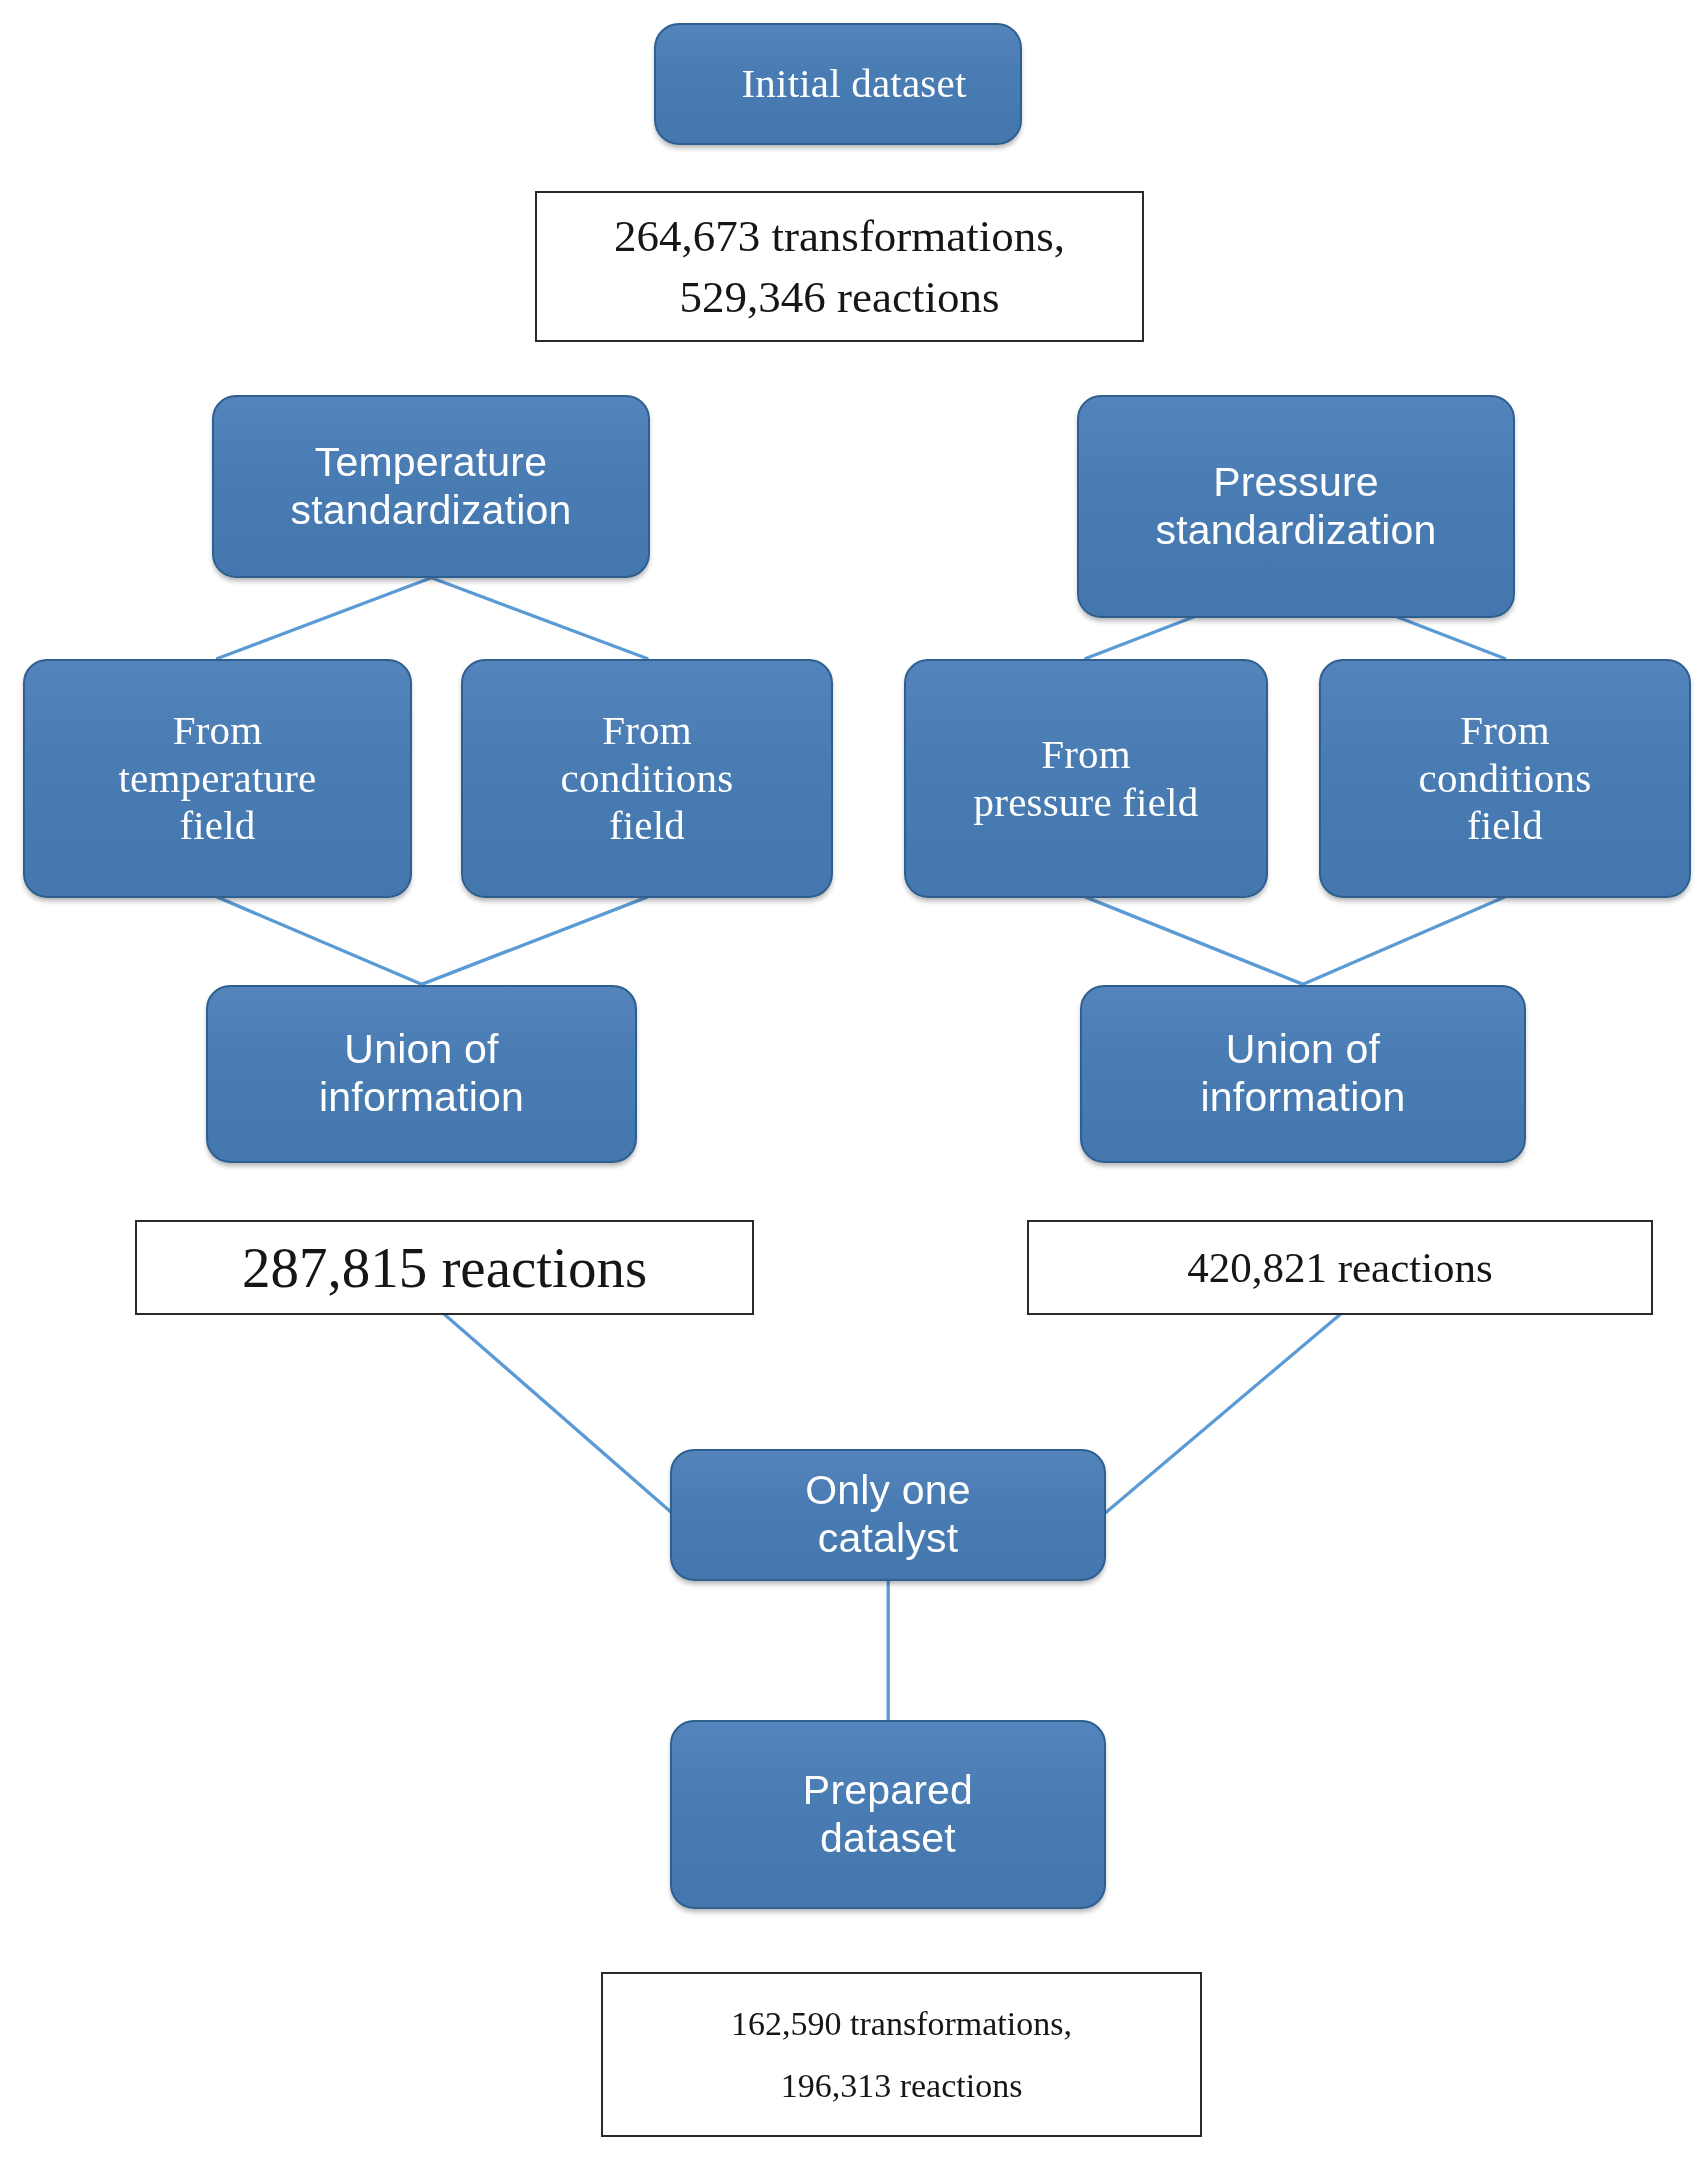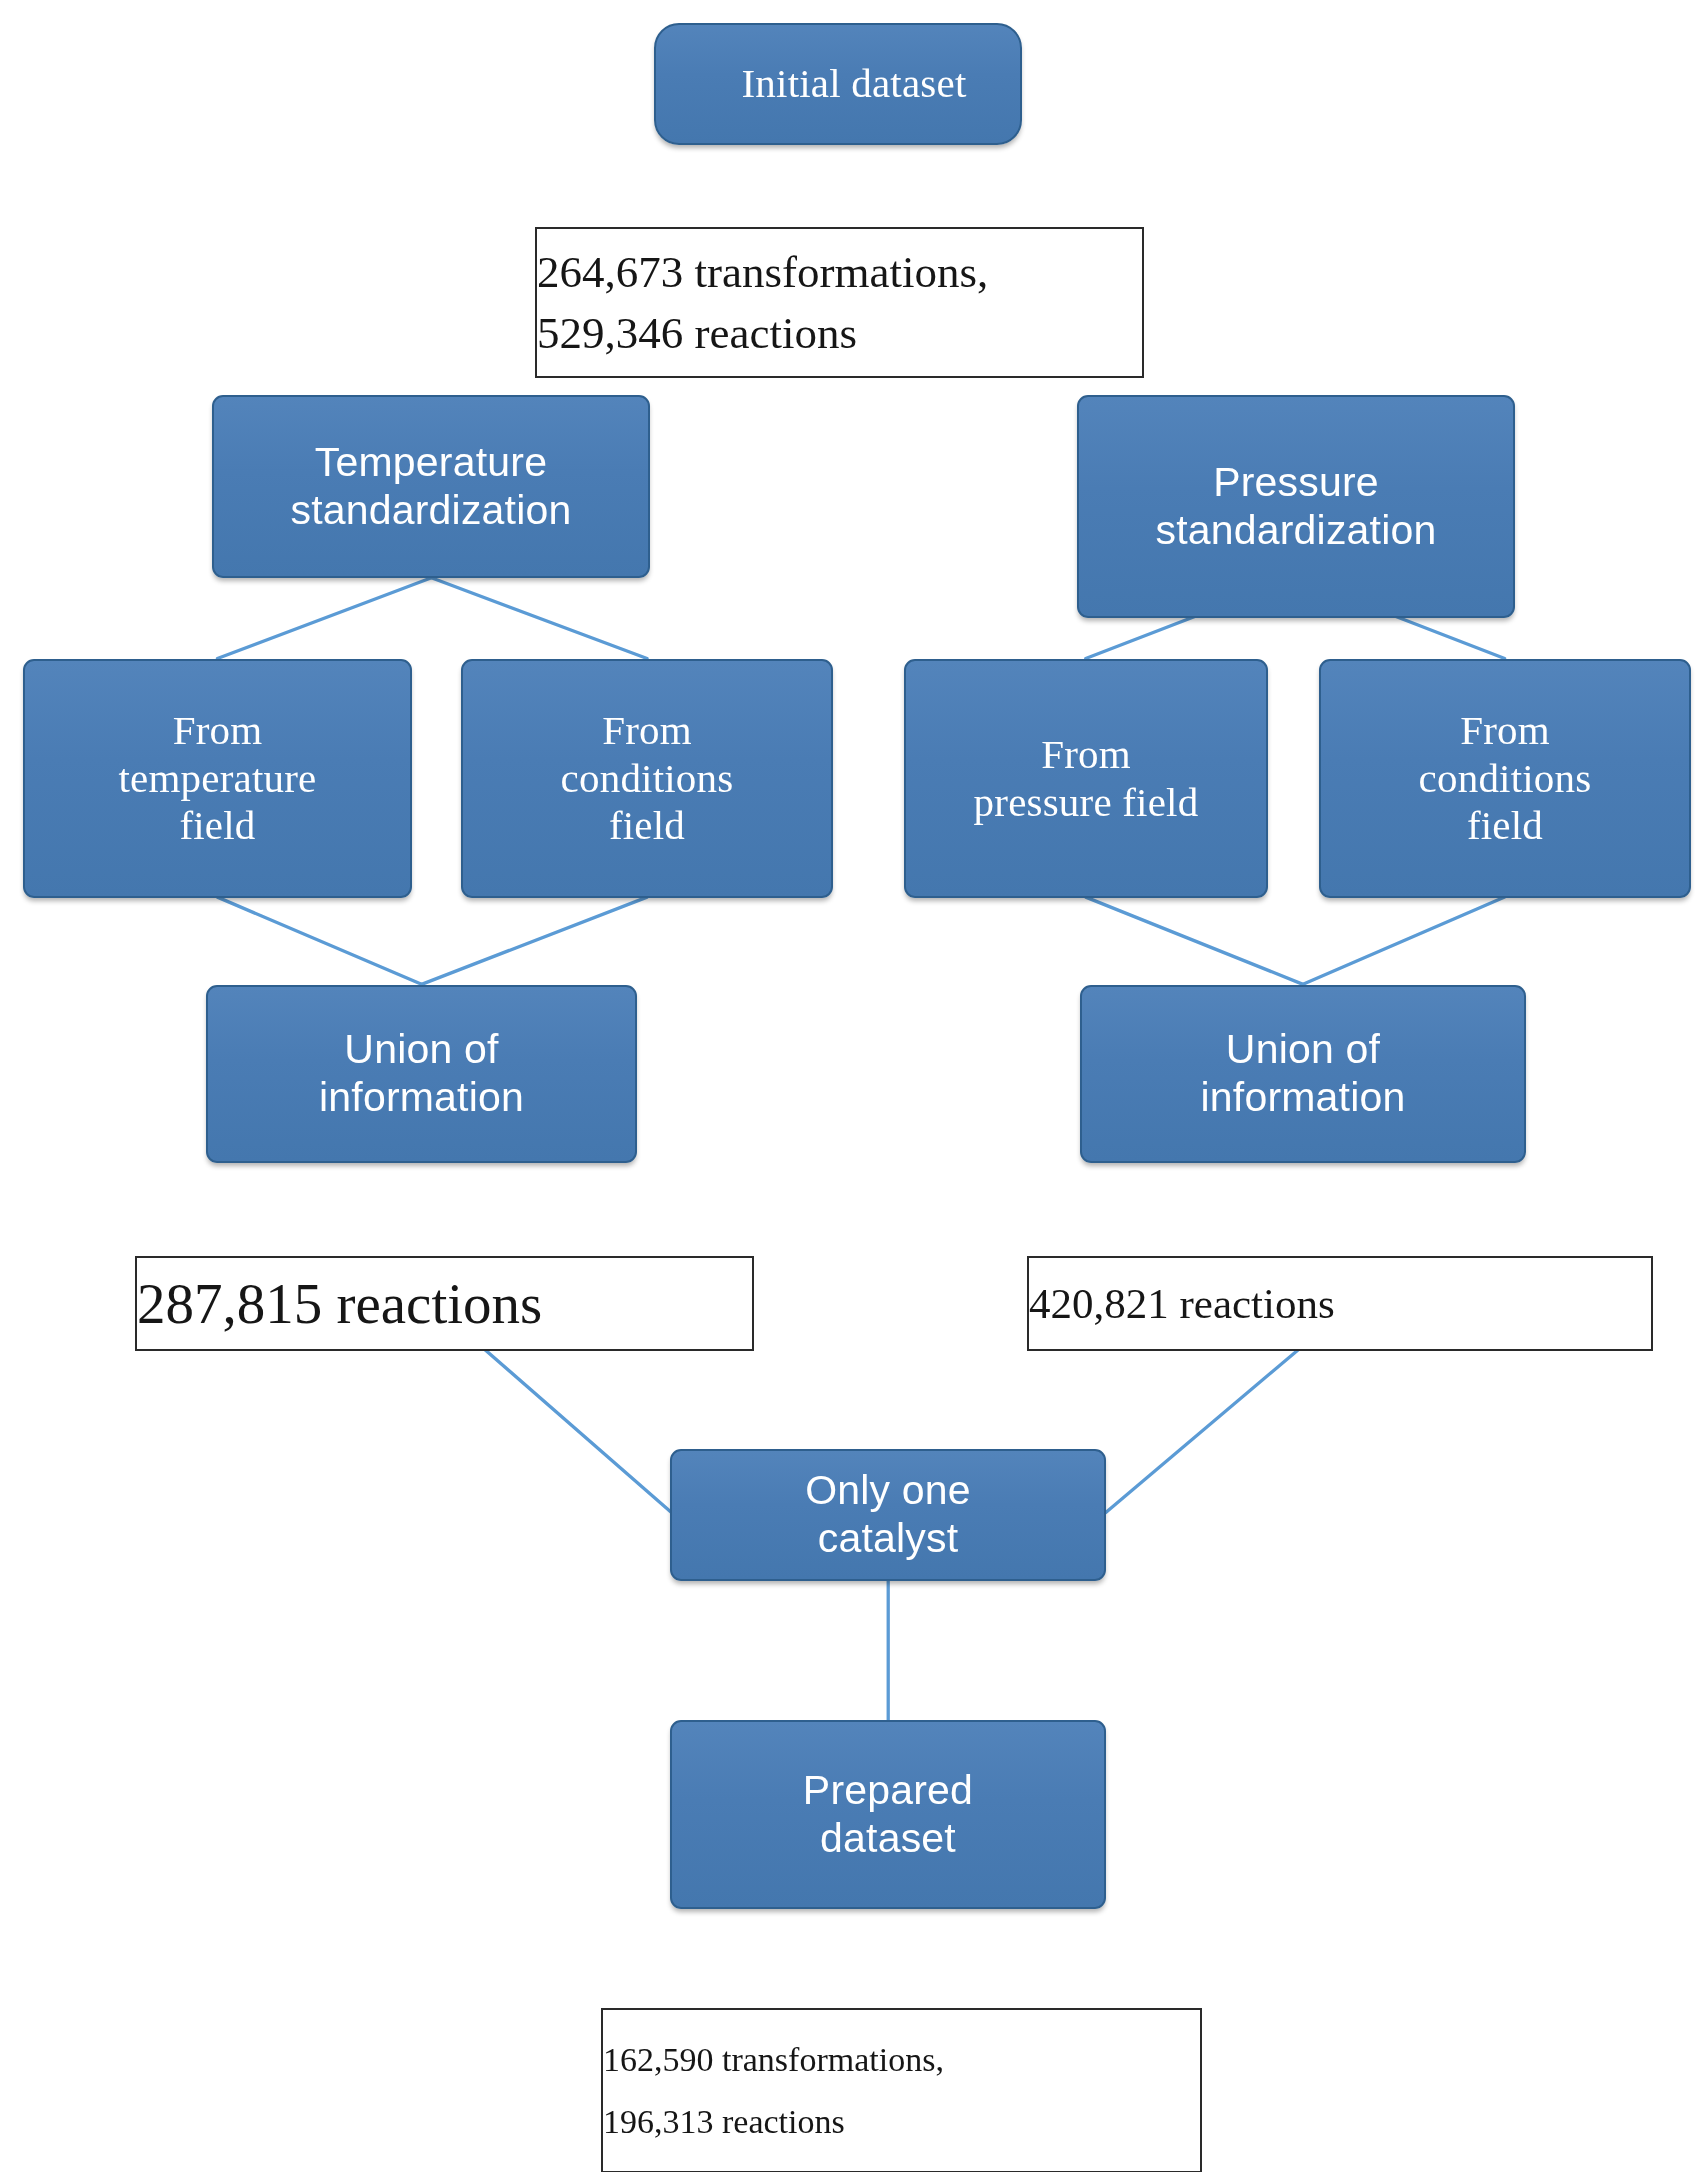--- a/index.html
+++ b/index.html
@@ -26,21 +26,21 @@
     height: 2172px;
     z-index: 1;
     pointer-events: none;
   }
 
   
   .node {
     position: absolute;
     z-index: 2;
     box-sizing: border-box;
-    border-radius: 11px;
+    border-radius: 24px;
     background: linear-gradient(180deg, #5384bb 0%, #4a7cb4 42%, #4477ae 100%);
     border: 2.5px solid #2e5f8e;
     box-shadow: 0 4.1px 5.8px -1.6px rgba(0,0,0,0.30);
     color: #ffffff;
     display: flex;
     align-items: center;
     justify-content: center;
     text-align: center;
     line-height: 1.16;
     letter-spacing: 0.2px;
@@ -64,22 +64,21 @@
     position: absolute;
     z-index: 2;
     box-sizing: border-box;
     background: #ffffff;
     border: 2.5px solid #2a2a2a;
     color: #161616;
     font-family: "Liberation Serif", serif;
     display: flex;
     align-items: center;
     justify-content: center;
-    text-align: left;
-    margin-top: 36px;
+    text-align: center;
   }
   .callout .txt {
     display: block;
     width: 100%;
     white-space: pre-line;
   }
 
   
   #n-initial       { left: 654px;  top: 23px;   width: 368px;  height: 122px;  font-size: 41px; border-radius: 25px; padding-left: 32px; }
   #c-initial       { left: 535px;  top: 191px;  width: 609px;  height: 151px;  font-size: 45px; line-height: 1.34; }

